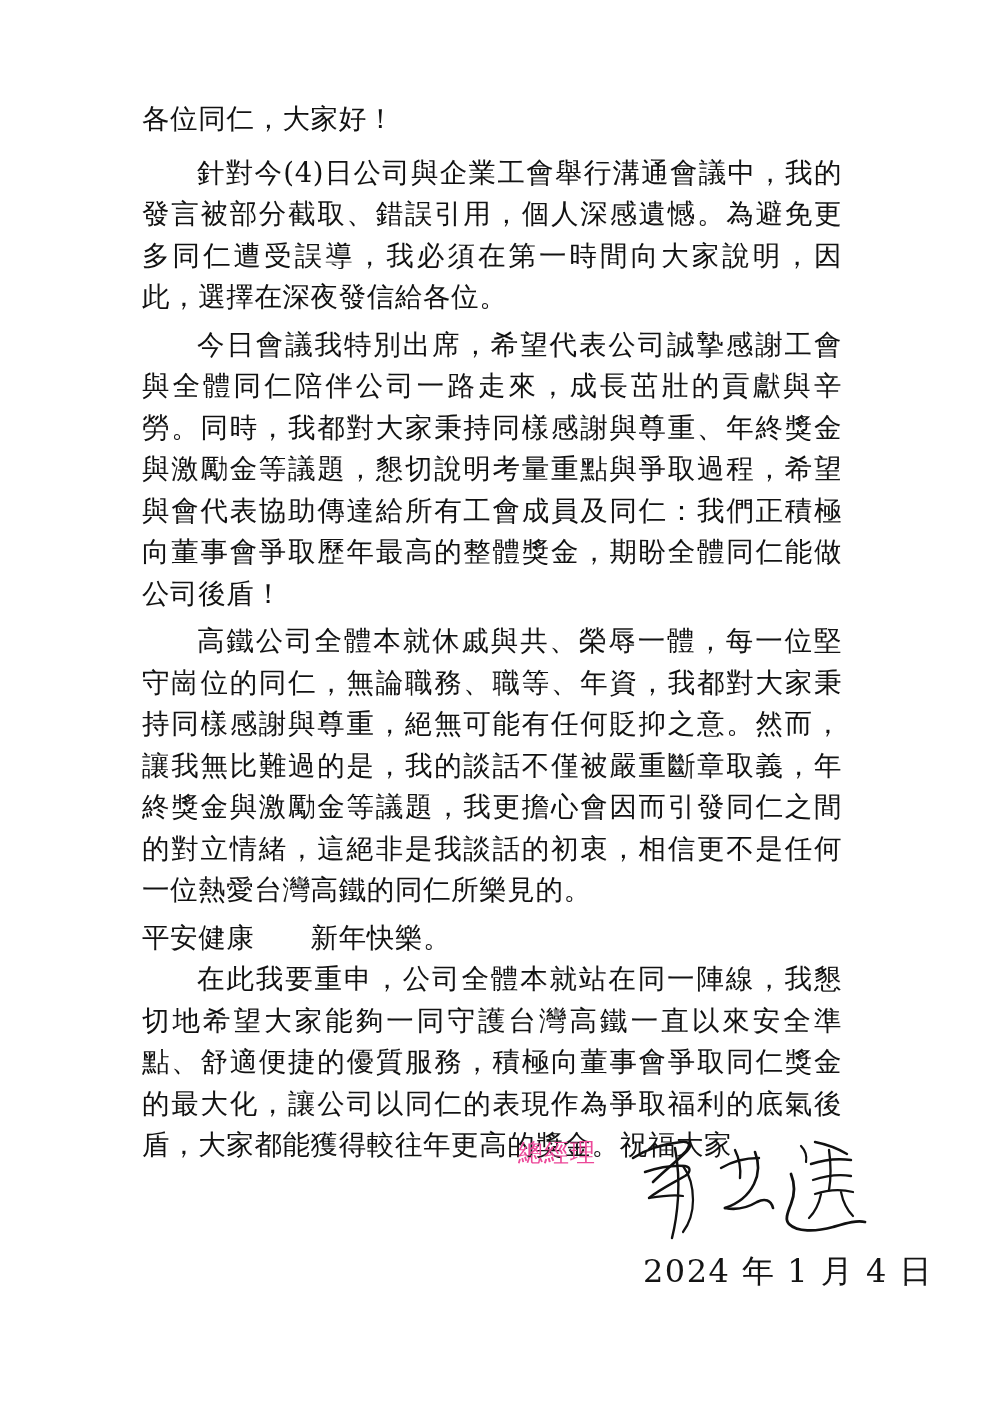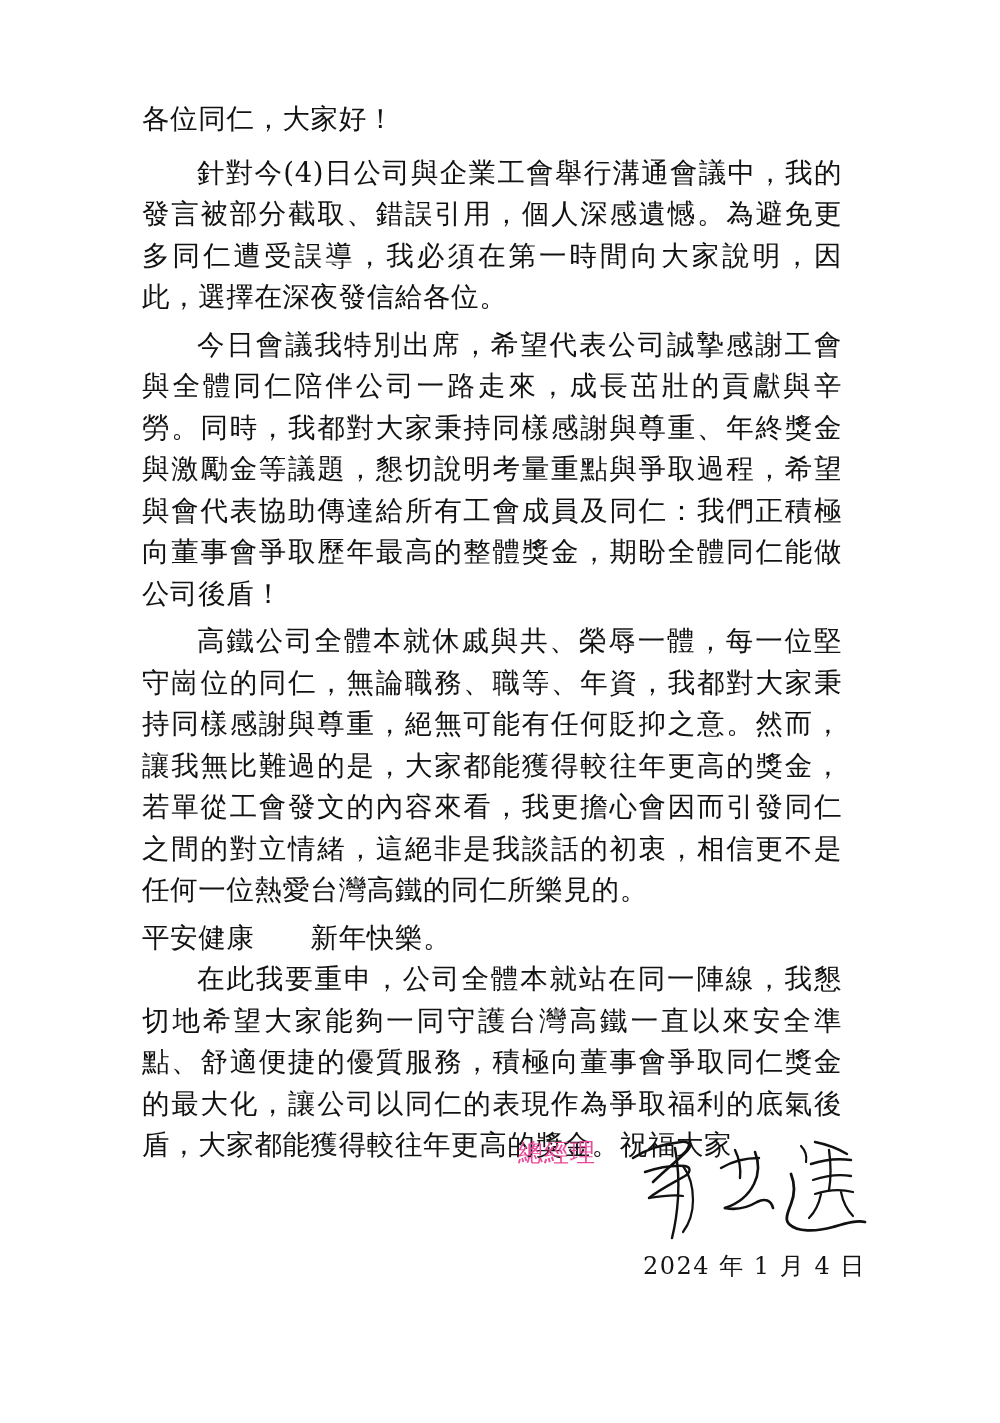--- a/index.html
+++ b/index.html
@@ -83,21 +83,21 @@
   }
   .signature-mark svg {
     display: block;
     width: 100%;
     height: 100%;
   }
   .signature-date {
     position: absolute;
     left: 138px;
     top: 122px;
-    font-size: 24px;
+    font-size: 32px;
     letter-spacing: 1.5px;
     color: #141414;
     white-space: nowrap;
   }
   .signature-date .num {
     font-family: "DejaVu Serif", "Liberation Serif", serif;
   }
 </style>
 </head>
 <body>
@@ -105,21 +105,21 @@
 <div class="page">
 
   <div class="letter-body">
 
     <p class="para salutation">各位同仁，大家好！</p>
 
     <p class="para indent">針對今(4)日公司與企業工會舉行溝通會議中，我的發言被部分截取、錯誤引用，個人深感遺憾。為避免更多同仁遭受誤導，我必須在第一時間向大家說明，因此，選擇在深夜發信給各位。</p>
 
     <p class="para indent">今日會議我特別出席，希望代表公司誠摯感謝工會與全體同仁陪伴公司一路走來，成長茁壯的貢獻與辛勞。同時，我都對大家秉持同樣感謝與尊重、年終獎金與激勵金等議題，懇切說明考量重點與爭取過程，希望與會代表協助傳達給所有工會成員及同仁：我們正積極向董事會爭取歷年最高的整體獎金，期盼全體同仁能做公司後盾！</p>
 
-    <p class="para indent">高鐵公司全體本就休戚與共、榮辱一體，每一位堅守崗位的同仁，無論職務、職等、年資，我都對大家秉持同樣感謝與尊重，絕無可能有任何貶抑之意。然而，讓我無比難過的是，大家都能獲得較往年更高的獎金，若單從工會發文的內容來看，我更擔心會因而引發同仁之間的對立情緒，這絕非是我談話的初衷，相信更不是任何一位熱愛台灣高鐵的同仁所樂見的。</p>
+    <p class="para indent">高鐵公司全體本就休戚與共、榮辱一體，每一位堅守崗位的同仁，無論職務、職等、年資，我都對大家秉持同樣感謝與尊重，絕無可能有任何貶抑之意。然而，讓我無比難過的是，我的談話不僅被嚴重斷章取義，年終獎金與激勵金等議題，我更擔心會因而引發同仁之間的對立情緒，這絕非是我談話的初衷，相信更不是任何一位熱愛台灣高鐵的同仁所樂見的。</p>
 
     <p class="para closing last-line"><span>平安健康</span><span class="closing-gap">　　</span><span>新年快樂。</span></p>
 
     <p class="para indent">在此我要重申，公司全體本就站在同一陣線，我懇切地希望大家能夠一同守護台灣高鐵一直以來安全準點、舒適便捷的優質服務，積極向董事會爭取同仁獎金的最大化，讓公司以同仁的表現作為爭取福利的底氣後盾，大家都能獲得較往年更高的獎金。祝福大家</p>
   </div>
 
   <div class="signature-block">
 
     <div class="signature-title">總經理</div>
 

